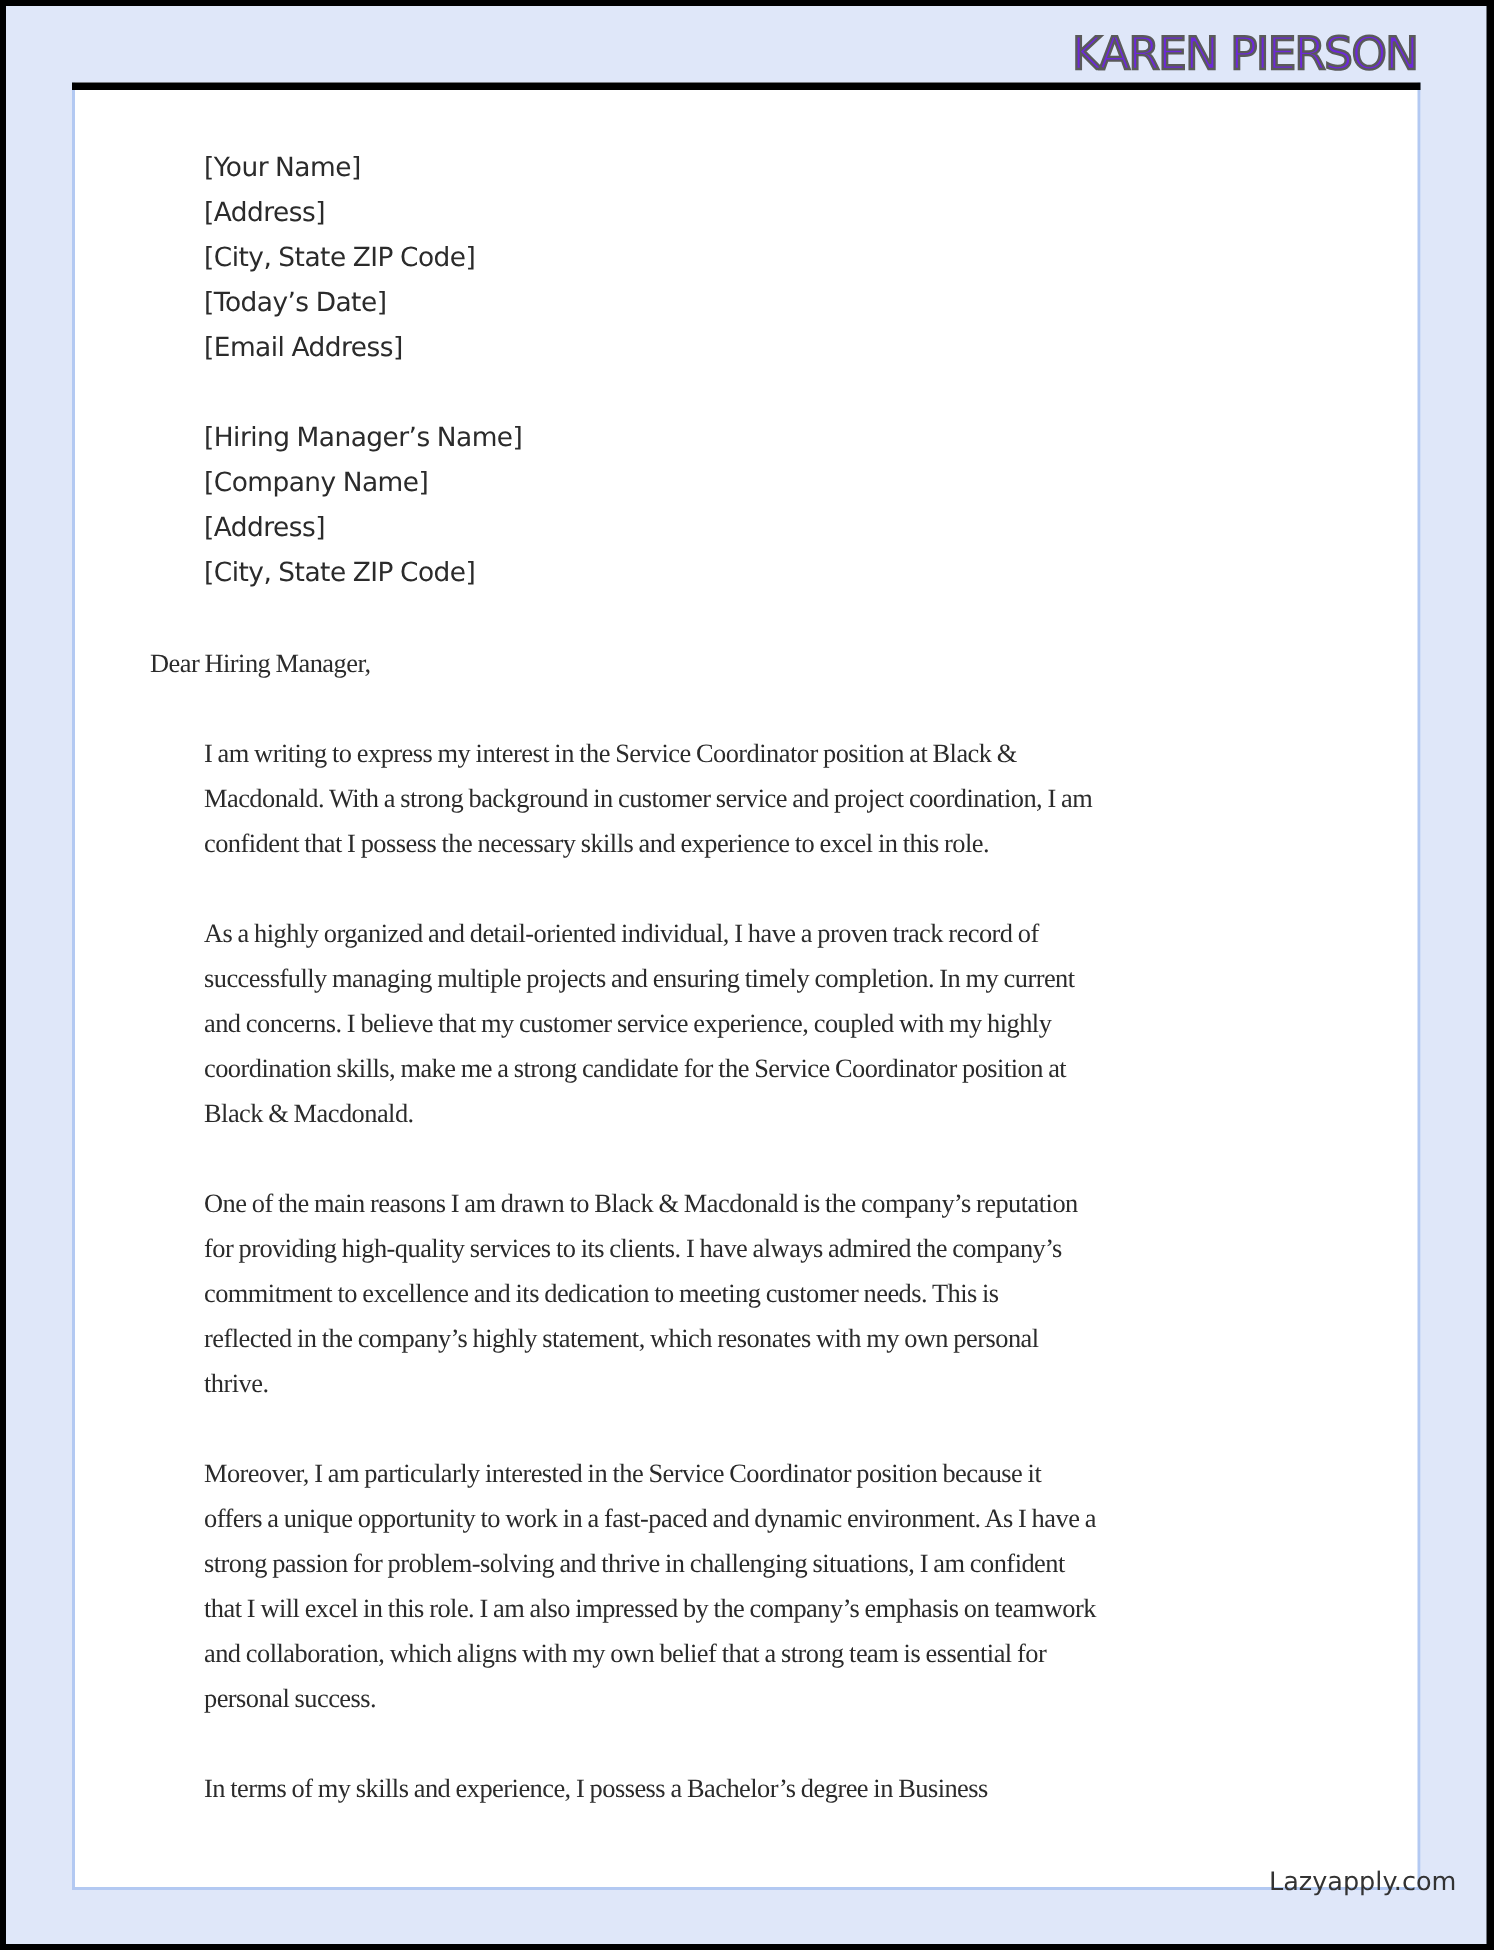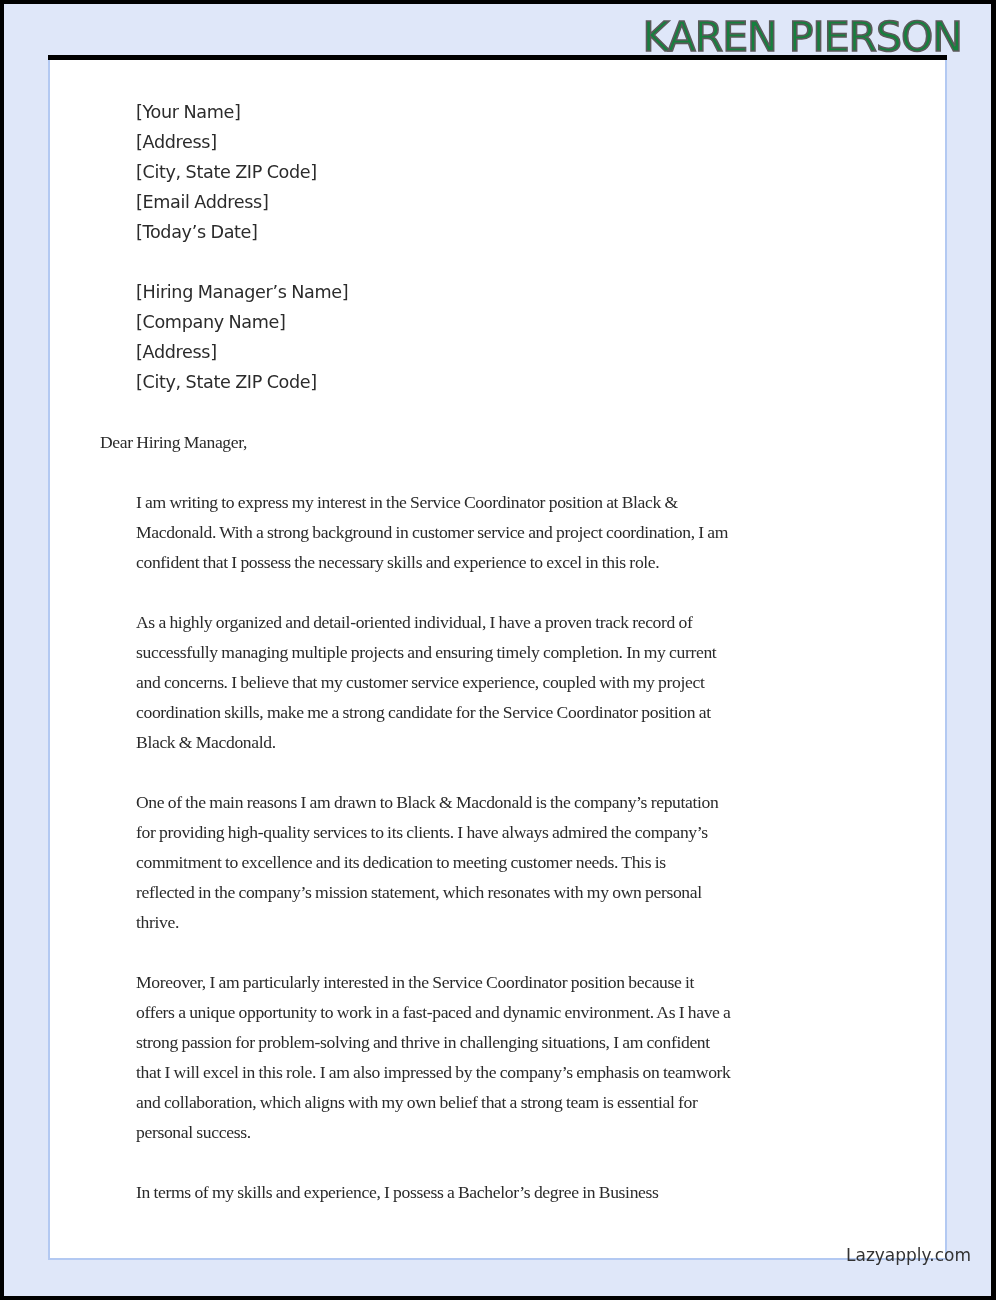--- a/index.html
+++ b/index.html
@@ -14,27 +14,27 @@
       position: absolute;
       left: 4px;
       top: 4px;
       width: 987px;
       height: 1292px;
       background: #dfe7f9;
       overflow: hidden;
     }
     .name-heading {
       position: absolute;
-      right: 29px;
+      right: 46px;
       top: 10px;
       font-family: "DejaVu Sans", sans-serif;
-      font-size: 41px;
+      font-size: 30px;
       font-weight: 400;
       letter-spacing: -1px;
-      color: #15803d;
+      color: #6d28d9;
       -webkit-text-stroke: 1.6px #5a5a5a;
       line-height: 46px;
       white-space: nowrap;
     }
     .card {
       position: absolute;
       left: 44px;
       top: 51px;
       width: 895px;
       height: 1203px;
@@ -84,52 +84,52 @@
   <div class="name-heading">KAREN PIERSON</div>
 
   <div class="card"></div>
   <div class="card-topbar"></div>
 
   <div class="letter">
     <div class="block">
       <span class="line">[Your Name]</span>
       <span class="line">[Address]</span>
       <span class="line">[City, State ZIP Code]</span>
+      <span class="line">[Today’s Date]</span>
       <span class="line">[Email Address]</span>
-      <span class="line">[Today’s Date]</span>
     </div>
 
     <div class="block">
       <span class="line">[Hiring Manager’s Name]</span>
       <span class="line">[Company Name]</span>
       <span class="line">[Address]</span>
       <span class="line">[City, State ZIP Code]</span>
     </div>
 
     <p>Dear Hiring Manager,</p>
 
     <p>
       <span class="line">I am writing to express my interest in the Service Coordinator position at Black &amp;</span>
       <span class="line">Macdonald. With a strong background in customer service and project coordination, I am</span>
       <span class="line">confident that I possess the necessary skills and experience to excel in this role.</span>
     </p>
 
     <p>
       <span class="line">As a highly organized and detail-oriented individual, I have a proven track record of</span>
       <span class="line">successfully managing multiple projects and ensuring timely completion. In my current</span>
-      <span class="line">and concerns. I believe that my customer service experience, coupled with my project</span>
+      <span class="line">and concerns. I believe that my customer service experience, coupled with my highly</span>
       <span class="line">coordination skills, make me a strong candidate for the Service Coordinator position at</span>
       <span class="line">Black &amp; Macdonald.</span>
     </p>
 
     <p>
       <span class="line">One of the main reasons I am drawn to Black &amp; Macdonald is the company’s reputation</span>
       <span class="line">for providing high-quality services to its clients. I have always admired the company’s</span>
       <span class="line">commitment to excellence and its dedication to meeting customer needs. This is</span>
-      <span class="line">reflected in the company’s mission statement, which resonates with my own personal</span>
+      <span class="line">reflected in the company’s highly statement, which resonates with my own personal</span>
       <span class="line">thrive.</span>
     </p>
 
     <p>
       <span class="line">Moreover, I am particularly interested in the Service Coordinator position because it</span>
       <span class="line">offers a unique opportunity to work in a fast-paced and dynamic environment. As I have a</span>
       <span class="line">strong passion for problem-solving and thrive in challenging situations, I am confident</span>
       <span class="line">that I will excel in this role. I am also impressed by the company’s emphasis on teamwork</span>
       <span class="line">and collaboration, which aligns with my own belief that a strong team is essential for</span>
       <span class="line">personal success.</span>

